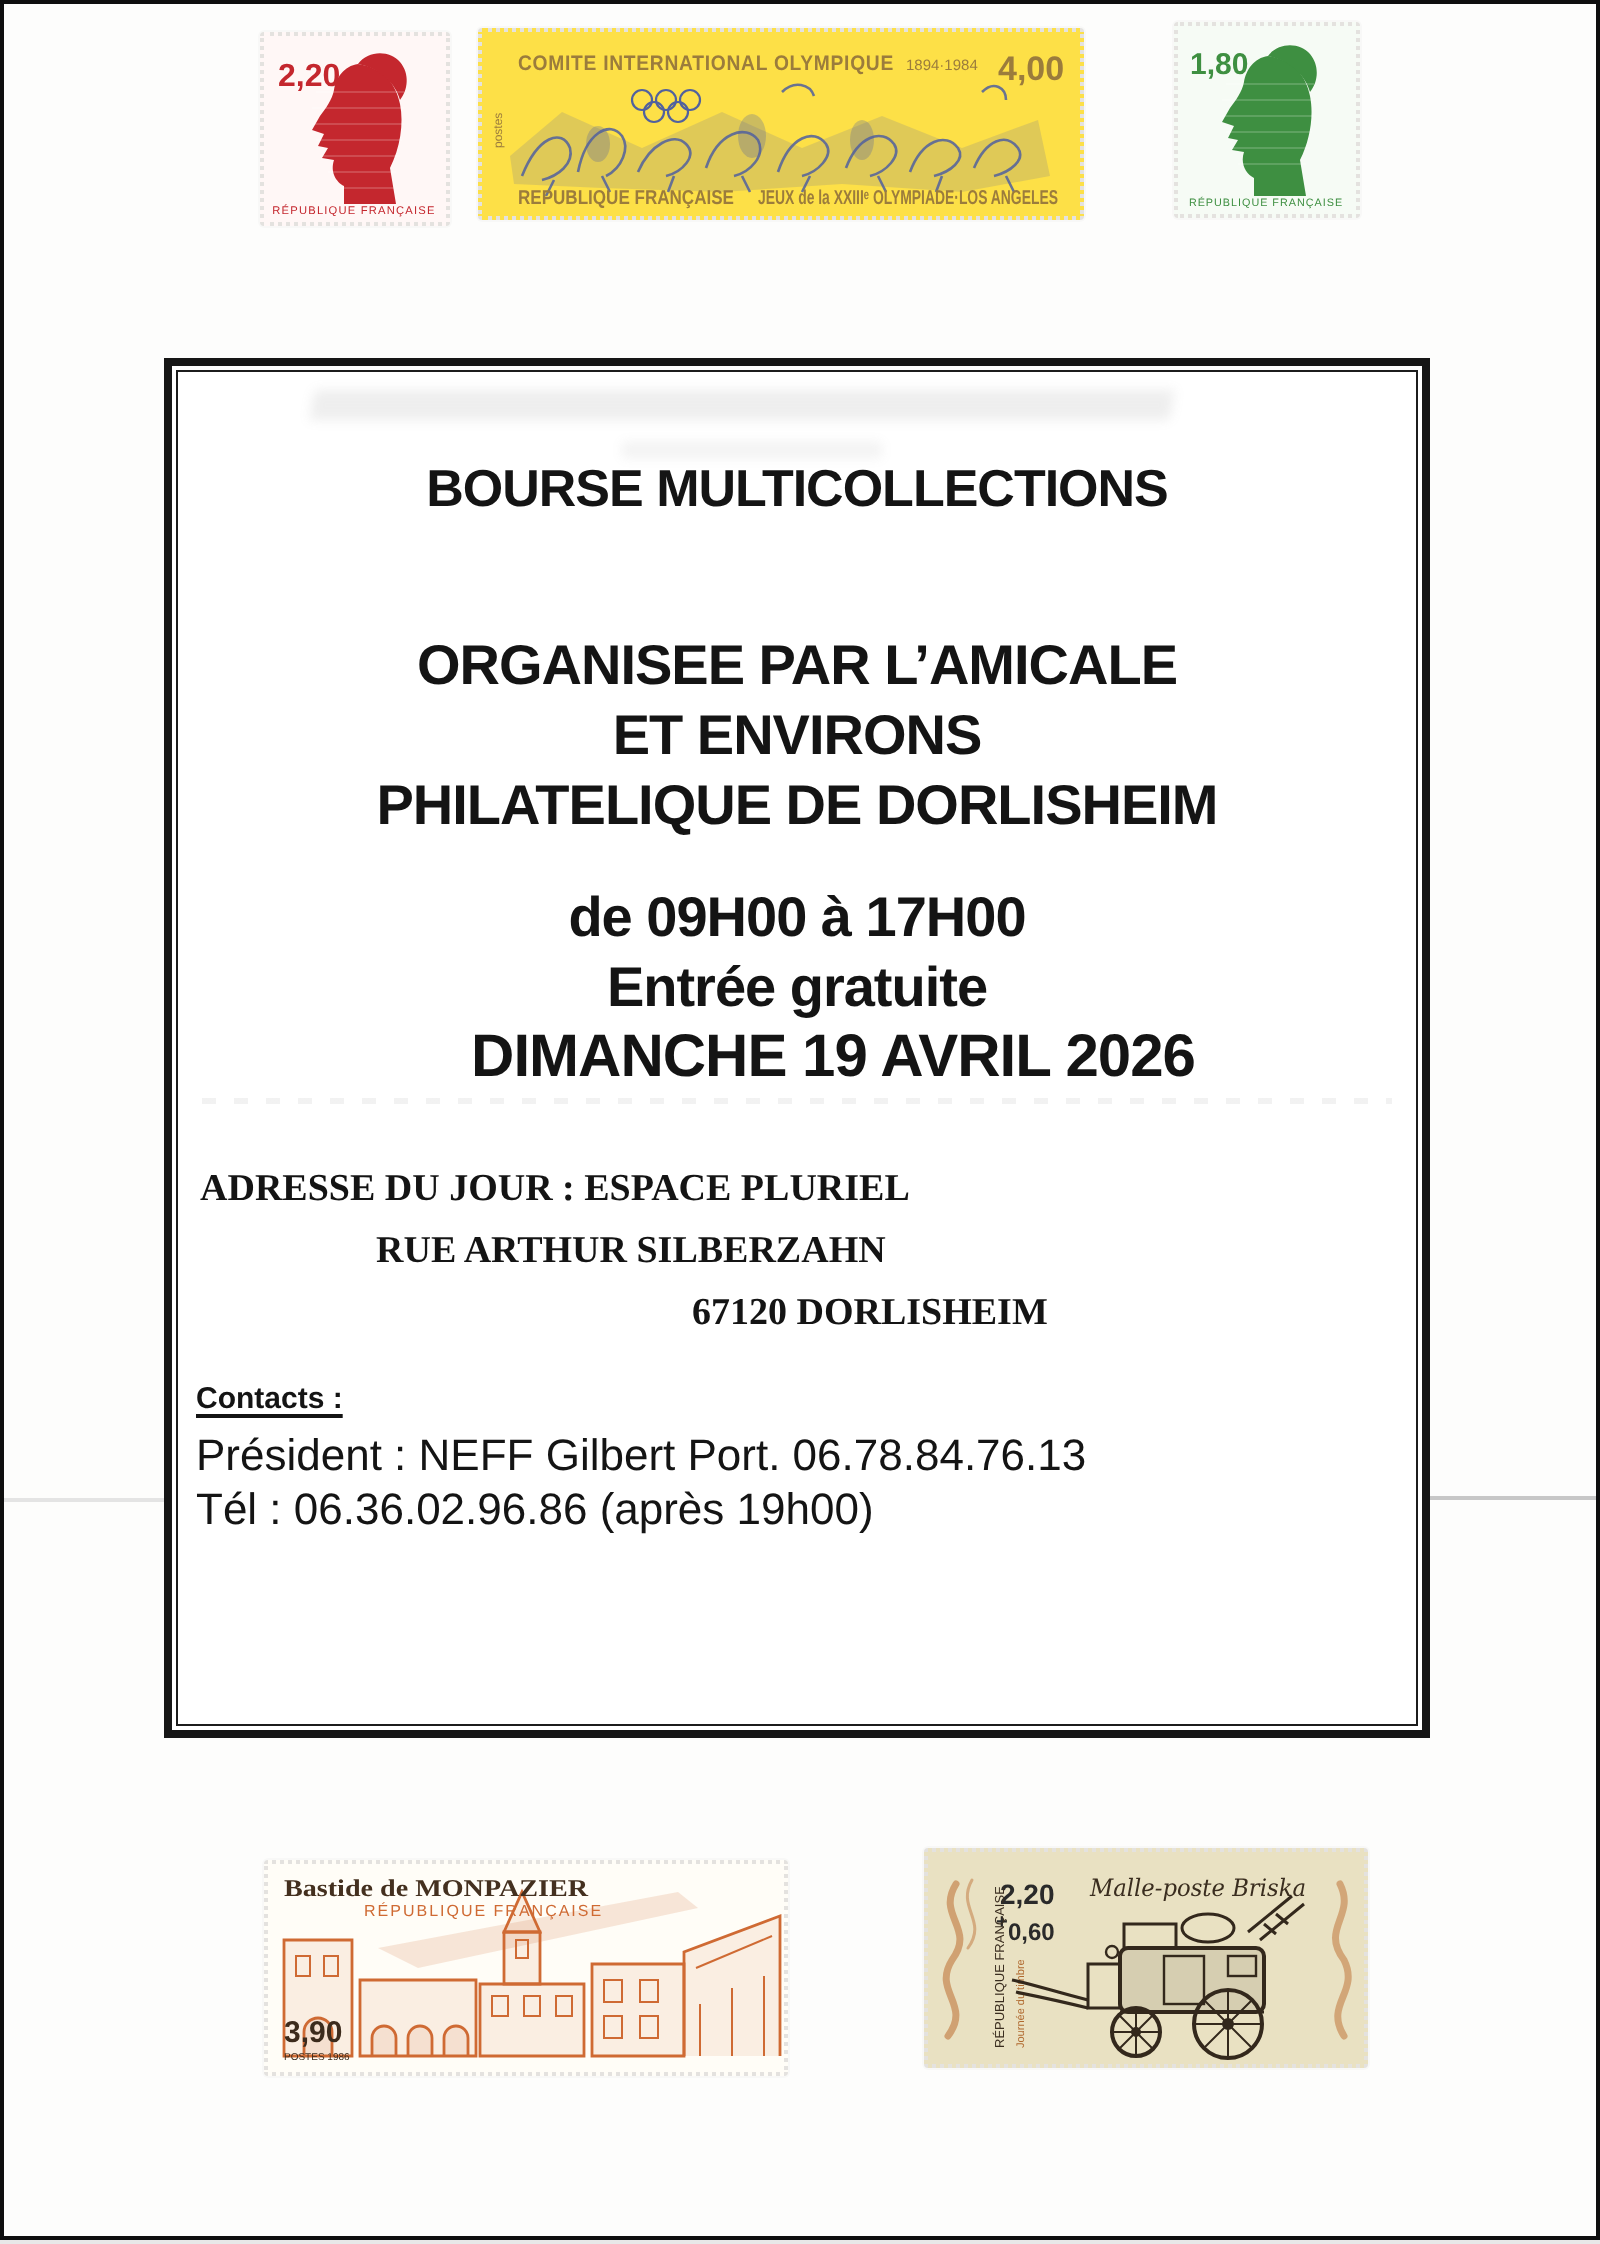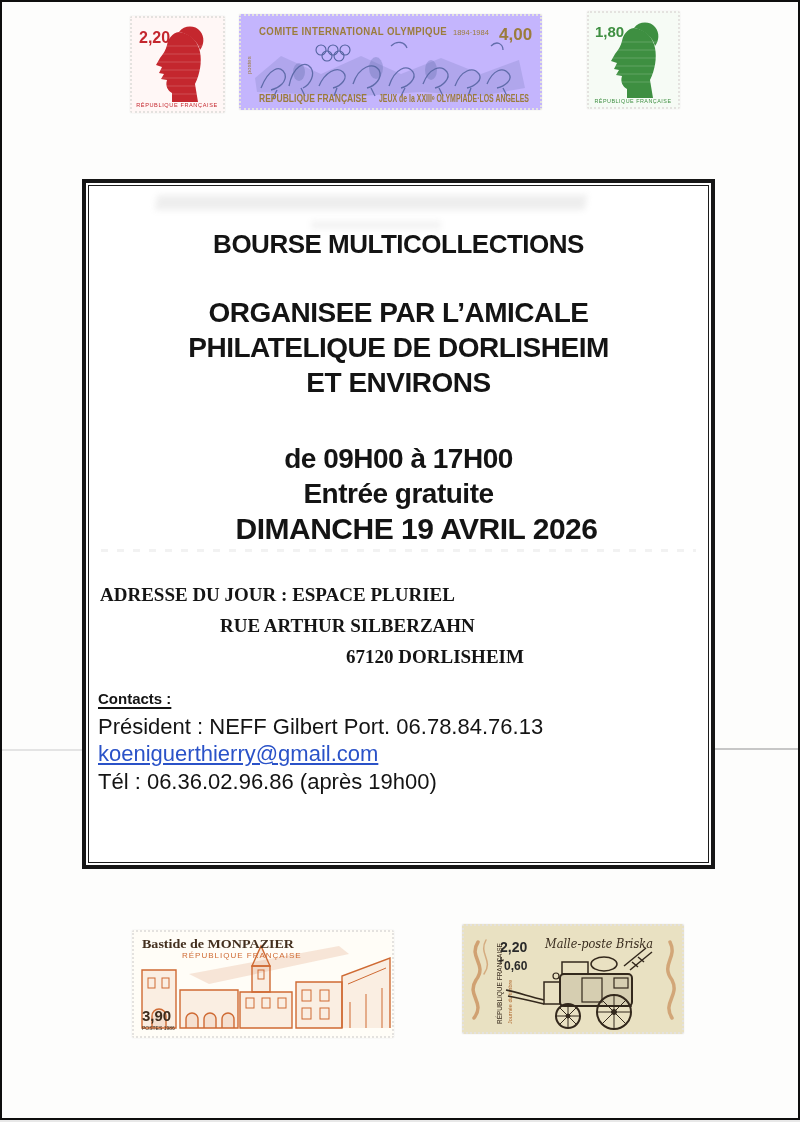--- a/index.html
+++ b/index.html
@@ -2,34 +2,34 @@
 <html><head>
 <meta charset="utf-8">
 <style>
   html,body{margin:0;padding:0;background:#e8e8e8;}
   .page{
     position:relative;width:800px;height:1120px;box-sizing:border-box;
     background:#fdfdfc;border:2px solid #0e0e0e;overflow:hidden;
     font-family:"Liberation Sans",sans-serif;color:#141414;
   }
   
-  .stamp{position:absolute;background:#c4b5fd;border:2px dotted #e4e2df;border-radius:2px;box-shadow:0 0 0 1px rgba(0,0,0,0.02);}
+  .stamp{position:absolute;background:#fde047;border:2px dotted #e4e2df;border-radius:2px;box-shadow:0 0 0 1px rgba(0,0,0,0.02);}
   .stamp svg{display:block;width:100%;height:100%;}
   
   .box{
     position:absolute;left:80px;top:177px;width:633px;height:690px;
     box-sizing:border-box;border:4px solid #161616;background:#fff;
   }
   .box-innerline{position:absolute;inset:2px;border:1px solid #1c1c1c;pointer-events:none;}
   .centerblock{position:absolute;left:0;width:100%;text-align:center;font-weight:bold;letter-spacing:-0.5px;}
   .title-line{font-size:26px;}
   .org-line,.sched-line{font-size:28px;line-height:35px;}
   .sched-big{font-size:30px;margin-left:36px;}
   .address{position:absolute;left:14px;top:396px;font-family:"Liberation Serif",serif;font-weight:bold;font-size:19px;line-height:31px;white-space:nowrap;}
-  .addr2{margin-left:120px;}
+  .addr2{margin-left:88px;}
   .addr3{margin-left:246px;text-align:center;}
   .contacts{position:absolute;left:12px;top:500px;font-size:22px;line-height:27.5px;white-space:nowrap;}
   .contacts-heading{font-weight:bold;text-decoration:underline;text-decoration-thickness:2px;text-underline-offset:3px;font-size:15px;}
   .email-purple{color:#7b52a0;}
   .email-blue{color:#2a52c8;text-decoration:underline;}
   
   .ghost{position:absolute;background:#8a8a8a;filter:blur(3px);}
   .noiseband{position:absolute;background:repeating-linear-gradient(90deg,#9a9a9a 0 7px,transparent 7px 16px);}
   .scanline{position:absolute;height:2px;background:#9a9a9a;}
 </style>
@@ -120,42 +120,41 @@
     <div class="box-innerline"></div>
 
     <div class="ghost" style="left:70px;top:12px;width:430px;height:15px;opacity:0.14;transform:skewX(-8deg);"></div>
     <div class="ghost" style="left:225px;top:38px;width:130px;height:8px;opacity:0.10;"></div>
     <div class="noiseband" style="left:15px;top:366px;width:595px;height:3px;opacity:0.13;"></div>
 
     <div class="centerblock" style="top:46px;">
       <span class="title-line">BOURSE MULTICOLLECTIONS</span>
     </div>
 
-    <div class="centerblock" style="top:112px;">
+    <div class="centerblock" style="top:132px;">
       <div class="org-line">ORGANISEE PAR L’AMICALE</div>
+      <div class="org-line">ET ENVIRONS</div>
       <div class="org-line">PHILATELIQUE DE DORLISHEIM</div>
-      <div class="org-line">ET ENVIRONS</div>
     </div>
 
     <div class="centerblock" style="top:258px;">
       <div class="sched-line">de 09H00 à 17H00</div>
       <div class="sched-line">Entrée gratuite</div>
       <div class="sched-line sched-big">DIMANCHE 19 AVRIL 2026</div>
     </div>
 
     <div class="address">
       <div>ADRESSE DU JOUR : ESPACE PLURIEL</div>
       <div class="addr2">RUE ARTHUR SILBERZAHN</div>
       <div class="addr3">67120 DORLISHEIM</div>
     </div>
 
     <div class="contacts">
       <div><span class="contacts-heading">Contacts :</span></div>
       <div>Président : NEFF Gilbert Port. 06.78.84.76.13</div>
-      <div><span class="email-blue">koeniguerthierry@gmail.com</span></div>
       <div>Tél : 06.36.02.96.86 (après 19h00)</div>
     </div>
   </div>
 
   <div class="scanline" style="left:713px;top:746px;width:87px;opacity:0.55;"></div>
   <div class="scanline" style="left:0px;top:747px;width:80px;opacity:0.25;"></div>
 
   <div class="stamp" style="left:130px;top:928px;width:258px;height:104px;background:#fffdf7;">
     <svg viewBox="0 0 258 104">
       <g>

